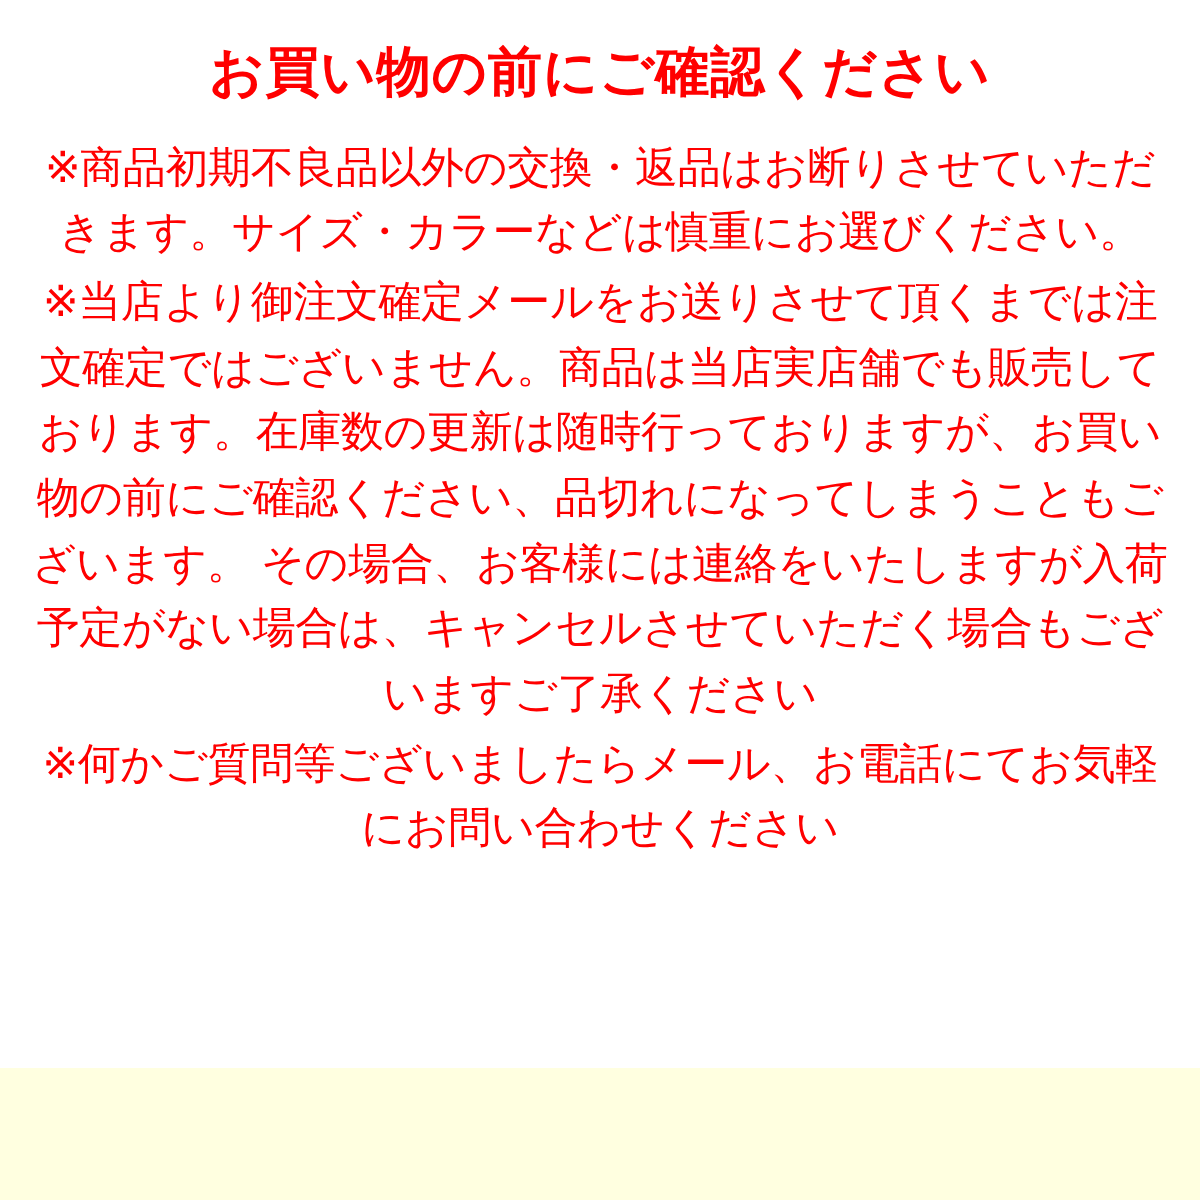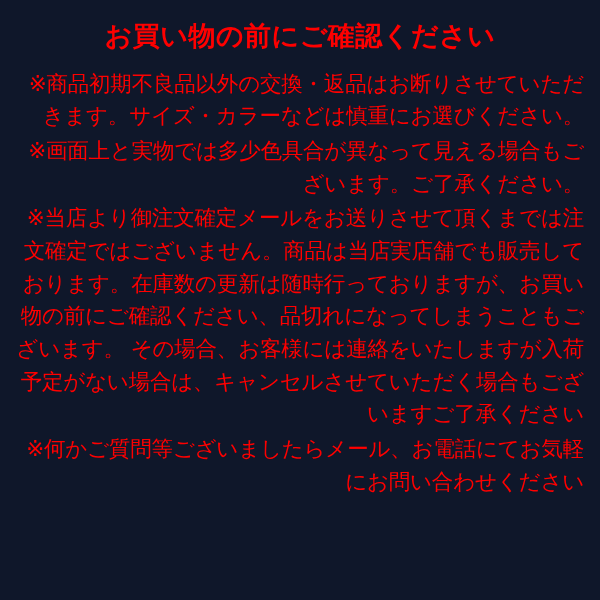--- a/index.html
+++ b/index.html
@@ -8,22 +8,22 @@
   }
   body {
     width: 600px;
     height: 600px;
     background: #ffffe0;
     font-family: "Liberation Sans", "DejaVu Sans", sans-serif;
     overflow: hidden;
   }
   .page {
     width: 600px;
-    height: 600px;
-    background: #0f172a;
+    height: 534px;
+    background: #ffffff;
     box-sizing: border-box;
     padding: 14px 10px 0 10px;
     position: relative;
   }
   .notice-title {
     color: #ff0000;
     font-size: 27px;
     font-weight: bold;
     text-align: center;
     letter-spacing: 0.5px;
@@ -32,35 +32,34 @@
     white-space: nowrap;
   }
   .body-block {
     padding: 0 6px;
   }
   .para {
     color: #ff0000;
     font-size: 21.5px;
     line-height: 1.52;
     margin: 0 0 2px 0;
-    text-align: right;
+    text-align: center;
     letter-spacing: -0.2px;
     word-break: break-all;
   }
   .para.tight {
     margin-bottom: 16px;
   }
 </style>
 </head>
 <body>
 
 <div class="page">
 
   <div class="notice-title">お買い物の前にご確認ください</div>
 
   <div class="body-block">
     <p class="para">※商品初期不良品以外の交換・返品はお断りさせていただきます。サイズ・カラーなどは慎重にお選びください。</p>
-    <p class="para">※画面上と実物では多少色具合が異なって見える場合もございます。ご了承ください。</p>
     <p class="para">※当店より御注文確定メールをお送りさせて頂くまでは注文確定ではございません。商品は当店実店舗でも販売しております。在庫数の更新は随時行っておりますが、お買い物の前にご確認ください、品切れになってしまうこともございます。 その場合、お客様には連絡をいたしますが入荷予定がない場合は、キャンセルさせていただく場合もございますご了承ください</p>
     <p class="para tight">※何かご質問等ございましたらメール、お電話にてお気軽にお問い合わせください</p>
   </div>
 
 </div>
 
 </body></html>

